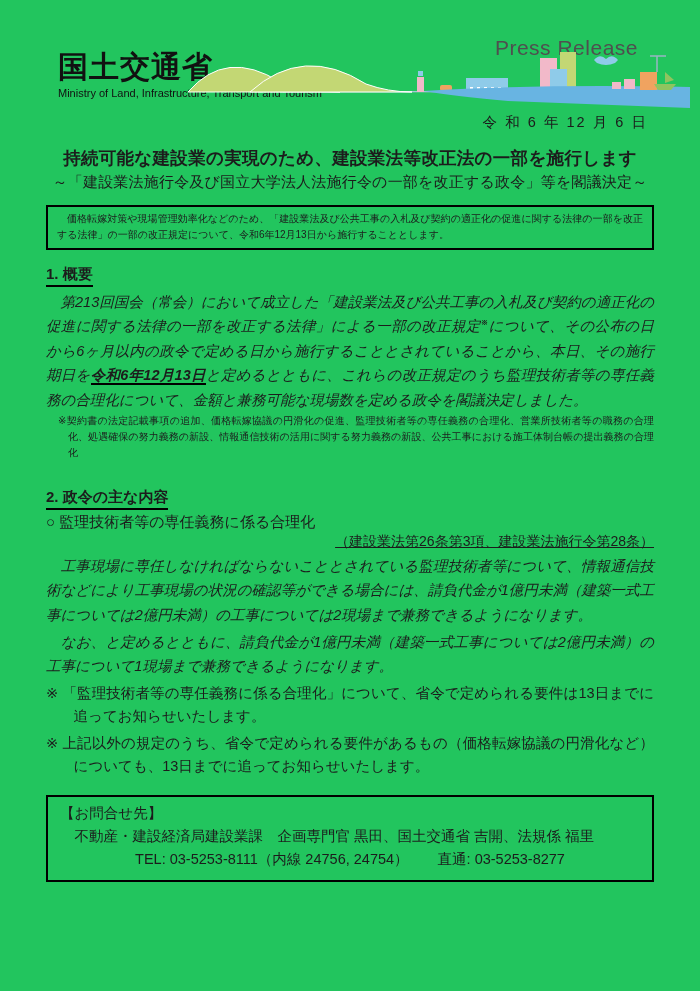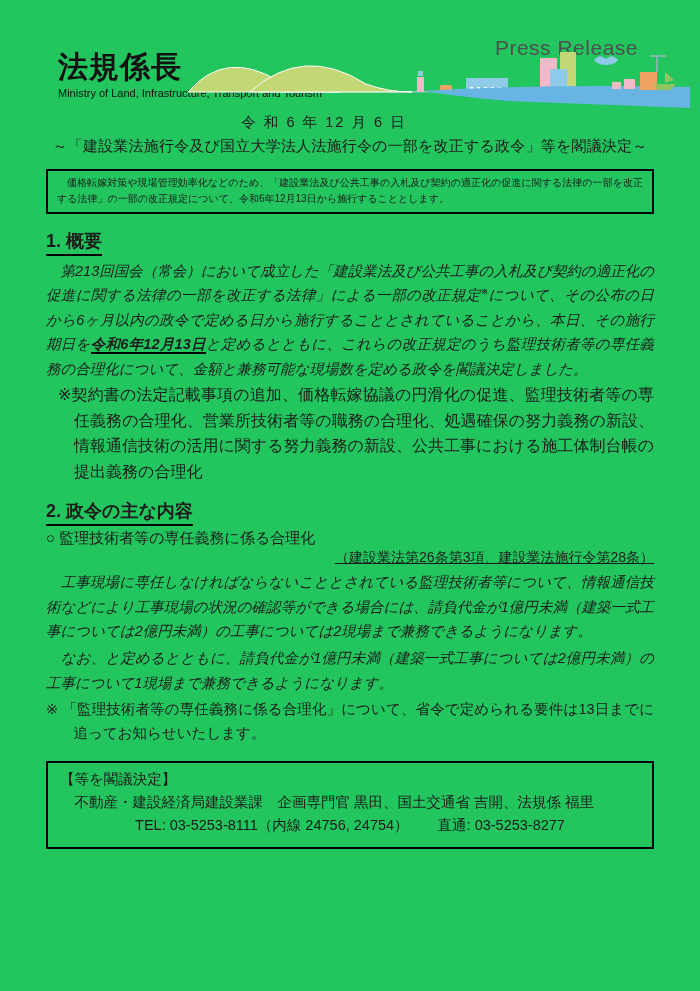--- a/index.html
+++ b/index.html
@@ -21,60 +21,60 @@
   .press-release {
     position: absolute; top: 36px; right: 62px;
     font-size: 21px; color: #4f4f4f; letter-spacing: 0.5px;
   }
   .logo-block { position: absolute; left: 58px; top: 50px; }
   .logo-jp { font-size: 30px; font-weight: bold; color: #111; letter-spacing: 1px; line-height: 1.1; }
   .logo-en { font-size: 11px; color: #111; margin-top: 4px; white-space: nowrap; }
   .illustration { position: absolute; left: 188px; top: 44px; width: 502px; height: 64px; }
 
   
-  .meta-block { text-align: center; padding: 4px 52px 0 0; line-height: 1.5; }
+  .meta-block { text-align: right; padding: 4px 52px 0 0; line-height: 1.5; }
   .meta-date { font-size: 14.5px; letter-spacing: 0.14em; }
   .meta-dept { font-size: 14.5px; letter-spacing: 0.06em; }
 
   
   .doc-title { text-align: center; font-size: 17.5px; font-weight: bold; margin-top: 12px; letter-spacing: 0.3px; }
   .doc-subtitle { text-align: center; font-size: 15px; margin-top: 3px; letter-spacing: 0.2px; }
 
   
   .content { padding: 0 46px; }
   .summary-box {
     border: 2px solid #000;
     margin-top: 13px;
     padding: 4px 9px 5px 9px;
     font-size: 10px;
     line-height: 1.62;
     text-align: justify;
   }
   .section-heading {
     display: inline-block;
     margin-top: 15px;
-    font-size: 18px;
+    font-size: 15px;
     font-weight: bold;
     border-bottom: 2px solid #000;
     padding-bottom: 1px;
   }
   .body-para {
     margin-top: 3px;
     font-size: 14.5px;
     line-height: 1.68;
     text-align: justify;
     font-style: italic;
   }
   .bold-underline { font-weight: bold; border-bottom: 2px solid #000; }
   .ref-sup { font-size: 9px; vertical-align: super; }
   .small-note {
-    margin: 1px 0 0 12px;
+    margin: 1px 0 12px 12px;
     padding-left: 1em;
     text-indent: -1em;
-    font-size: 16px;
+    font-size: 10px;
     line-height: 1.6;
     text-align: justify;
   }
   .circle-item { margin-top: 3px; font-size: 15px; }
   .law-ref { text-align: right; font-size: 14px; margin-top: 1px; text-decoration: underline; }
   .hang-note {
     margin-top: 3px;
     padding-left: 1.9em;
     text-indent: -1.9em;
     font-size: 14.5px;
@@ -95,21 +95,21 @@
 </style>
 </head>
 <body>
 
 <div class="page">
 
   <header class="header">
     <div class="press-release">Press Release</div>
 
     <div class="logo-block">
-      <div class="logo-jp">法規係長</div>
+      <div class="logo-jp">国土交通省</div>
       <div class="logo-en">Ministry of Land, Infrastructure, Transport and Tourism</div>
     </div>
 
     <svg class="illustration" viewBox="0 0 502 64" aria-hidden="true">
       <rect x="95" y="47" width="407" height="1.3" fill="#a9c6d8"></rect>
       <path d="M0,48 Q38,4 92,38 Q118,48 152,48 Z" stroke="#ffffff" stroke-width="1" fill="#c3d774"></path>
       <path d="M62,48 Q115,0 178,40 Q200,48 224,48 Z" stroke="#ffffff" stroke-width="1" fill="#c3d774"></path>
 
       <rect x="229" y="33" width="7" height="15" fill="#f2b9c9"></rect>
       <rect x="230" y="27" width="5" height="5" fill="#8fcbe9"></rect>
@@ -138,41 +138,43 @@
 
       <path d="M466,40 l22,0 l-5,6 l-13,0 Z" fill="#8fc45f"></path>
       <path d="M477,28 l0,11 l9,-3 Z" fill="#8fc45f"></path>
     </svg>
   </header>
 
   <div class="meta-block">
     <div class="meta-date">令 和 6 年 12 月 6 日</div>
   </div>
 
+  <h1 class="doc-title">持続可能な建設業の実現のため、建設業法等改正法の一部を施行します</h1>
   <div class="doc-subtitle">～「建設業法施行令及び国立大学法人法施行令の一部を改正する政令」等を閣議決定～</div>
 
   <div class="content">
 
     <div class="summary-box">　価格転嫁対策や現場管理効率化などのため、「建設業法及び公共工事の入札及び契約の適正化の促進に関する法律の一部を改正する法律」の一部の改正規定について、令和6年12月13日から施行することとします。</div>
 
     <div>
       <h2 class="section-heading">1. 概要</h2>
     </div>
     <p class="body-para"><span>　第213回国会（常会）において成立した「建設業法及び公共工事の入札及び契約の適正化の促進に関する法律の一部を改正する法律」による一部の改正規定</span><sup class="ref-sup">※</sup><span>について、その公布の日から6ヶ月以内の政令で定める日から施行することとされていることから、本日、その施行期日を</span><span class="bold-underline">令和6年12月13日</span><span>と定めるとともに、これらの改正規定のうち監理技術者等の専任義務の合理化について、金額と兼務可能な現場数を定める政令を閣議決定しました。</span></p>
     <p class="small-note">※契約書の法定記載事項の追加、価格転嫁協議の円滑化の促進、監理技術者等の専任義務の合理化、営業所技術者等の職務の合理化、処遇確保の努力義務の新設、情報通信技術の活用に関する努力義務の新設、公共工事における施工体制台帳の提出義務の合理化</p>
 
     <div>
       <h2 class="section-heading">2. 政令の主な内容</h2>
     </div>
     <div class="circle-item">○ 監理技術者等の専任義務に係る合理化</div>
     <div class="law-ref">（建設業法第26条第3項、建設業法施行令第28条）</div>
     <p class="body-para">　工事現場に専任しなければならないこととされている監理技術者等について、情報通信技術などにより工事現場の状況の確認等ができる場合には、請負代金が1億円未満（建築一式工事については2億円未満）の工事については2現場まで兼務できるようになります。</p>
     <p class="body-para">　なお、と定めるとともに、請負代金が1億円未満（建築一式工事については2億円未満）の工事について1現場まで兼務できるようになります。</p>
     <p class="hang-note">※ 「監理技術者等の専任義務に係る合理化」について、省令で定められる要件は13日までに追ってお知らせいたします。</p>
+    <p class="hang-note">※ 上記以外の規定のうち、省令で定められる要件があるもの（価格転嫁協議の円滑化など）についても、13日までに追ってお知らせいたします。</p>
 
     <div class="contact-box">
-      <div>【等を閣議決定】</div>
+      <div>【お問合せ先】</div>
       <div class="contact-line1">不動産・建設経済局建設業課　企画専門官 黒田、国土交通省 吉開、法規係 福里</div>
       <div class="contact-line2">TEL: 03-5253-8111（内線 24756, 24754）　　直通: 03-5253-8277</div>
     </div>
 
   </div>
 </div>
 
 </body></html>

